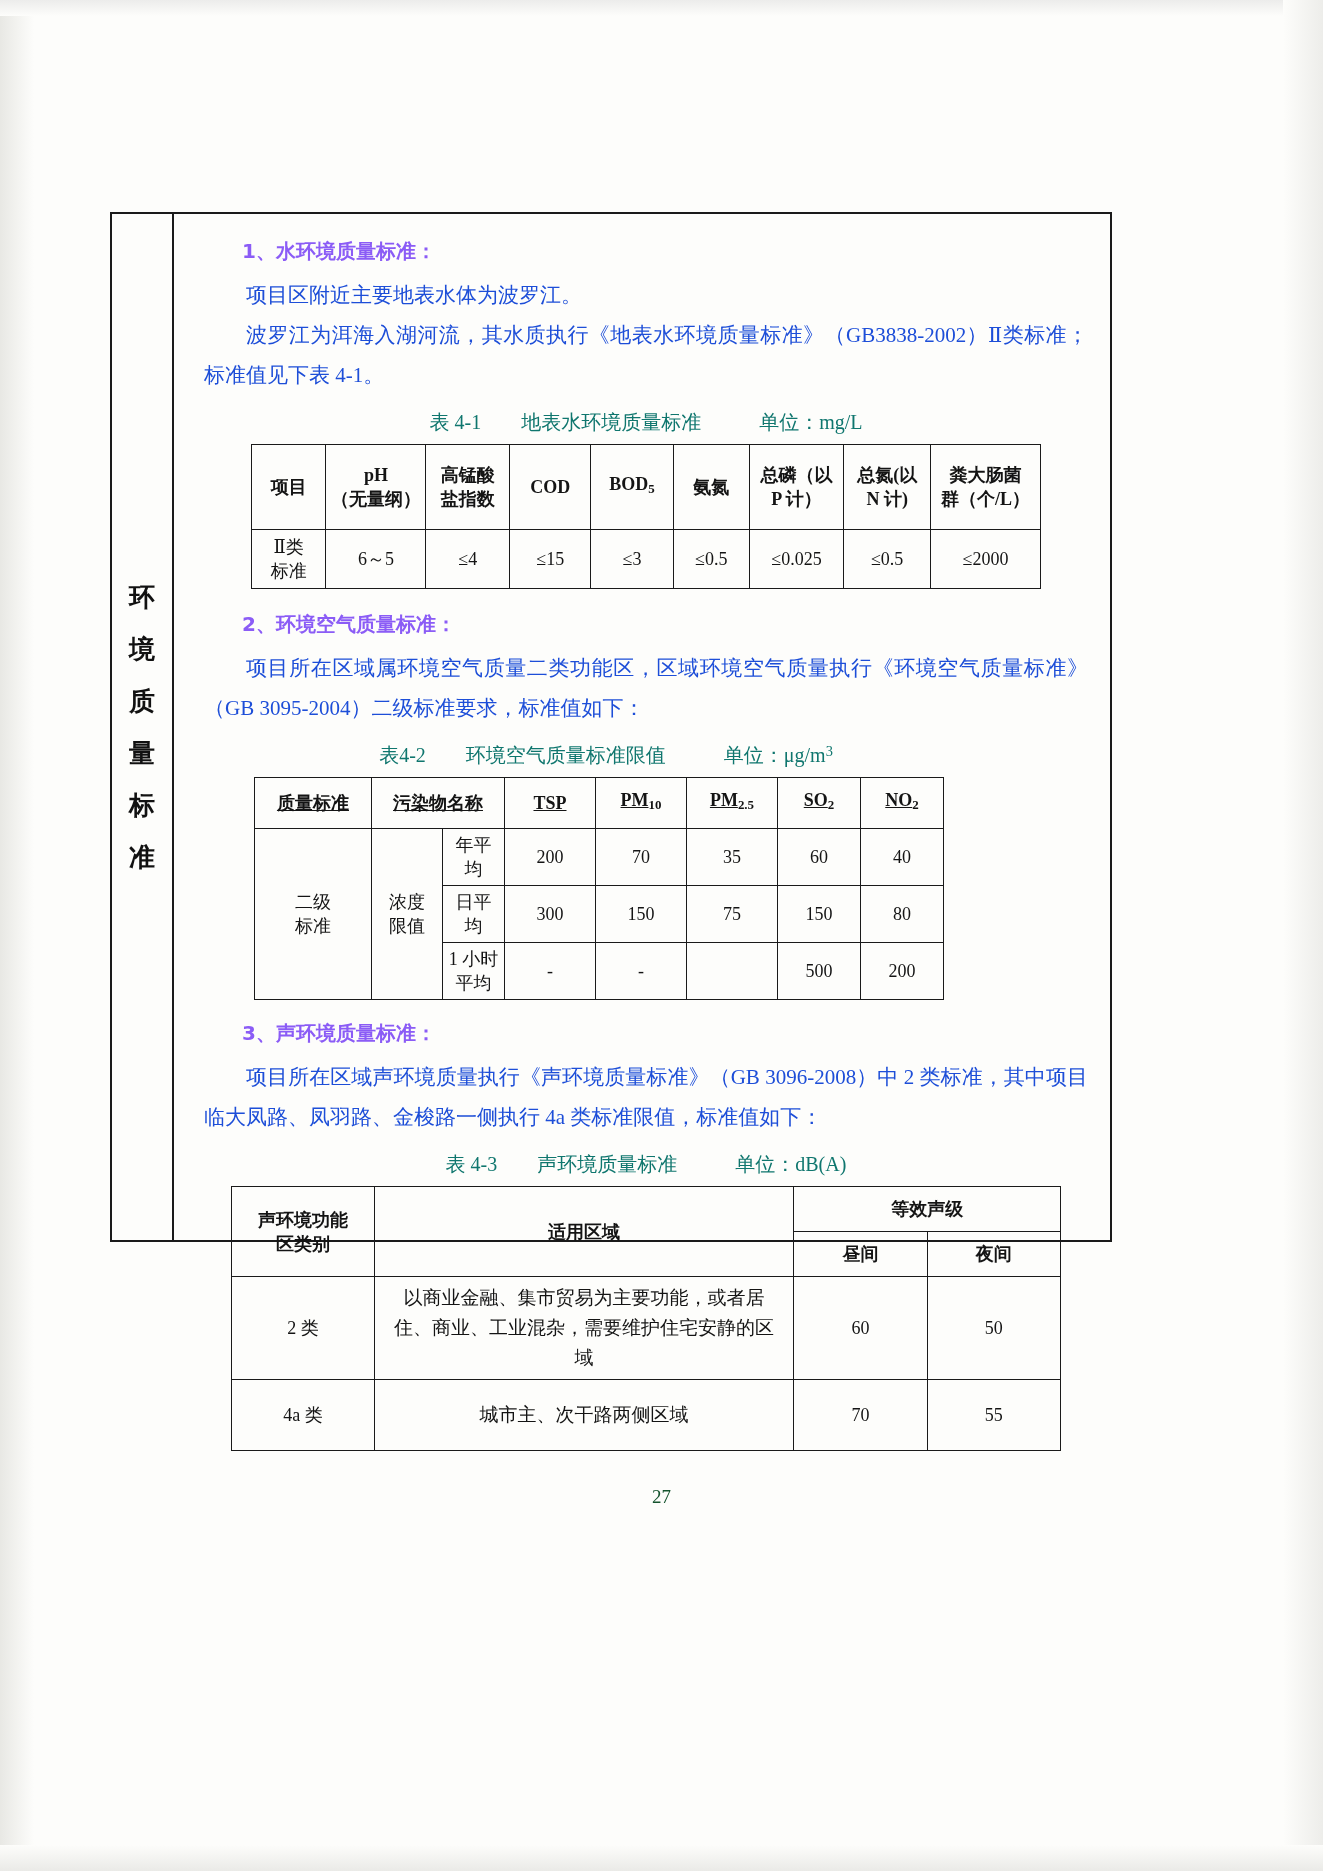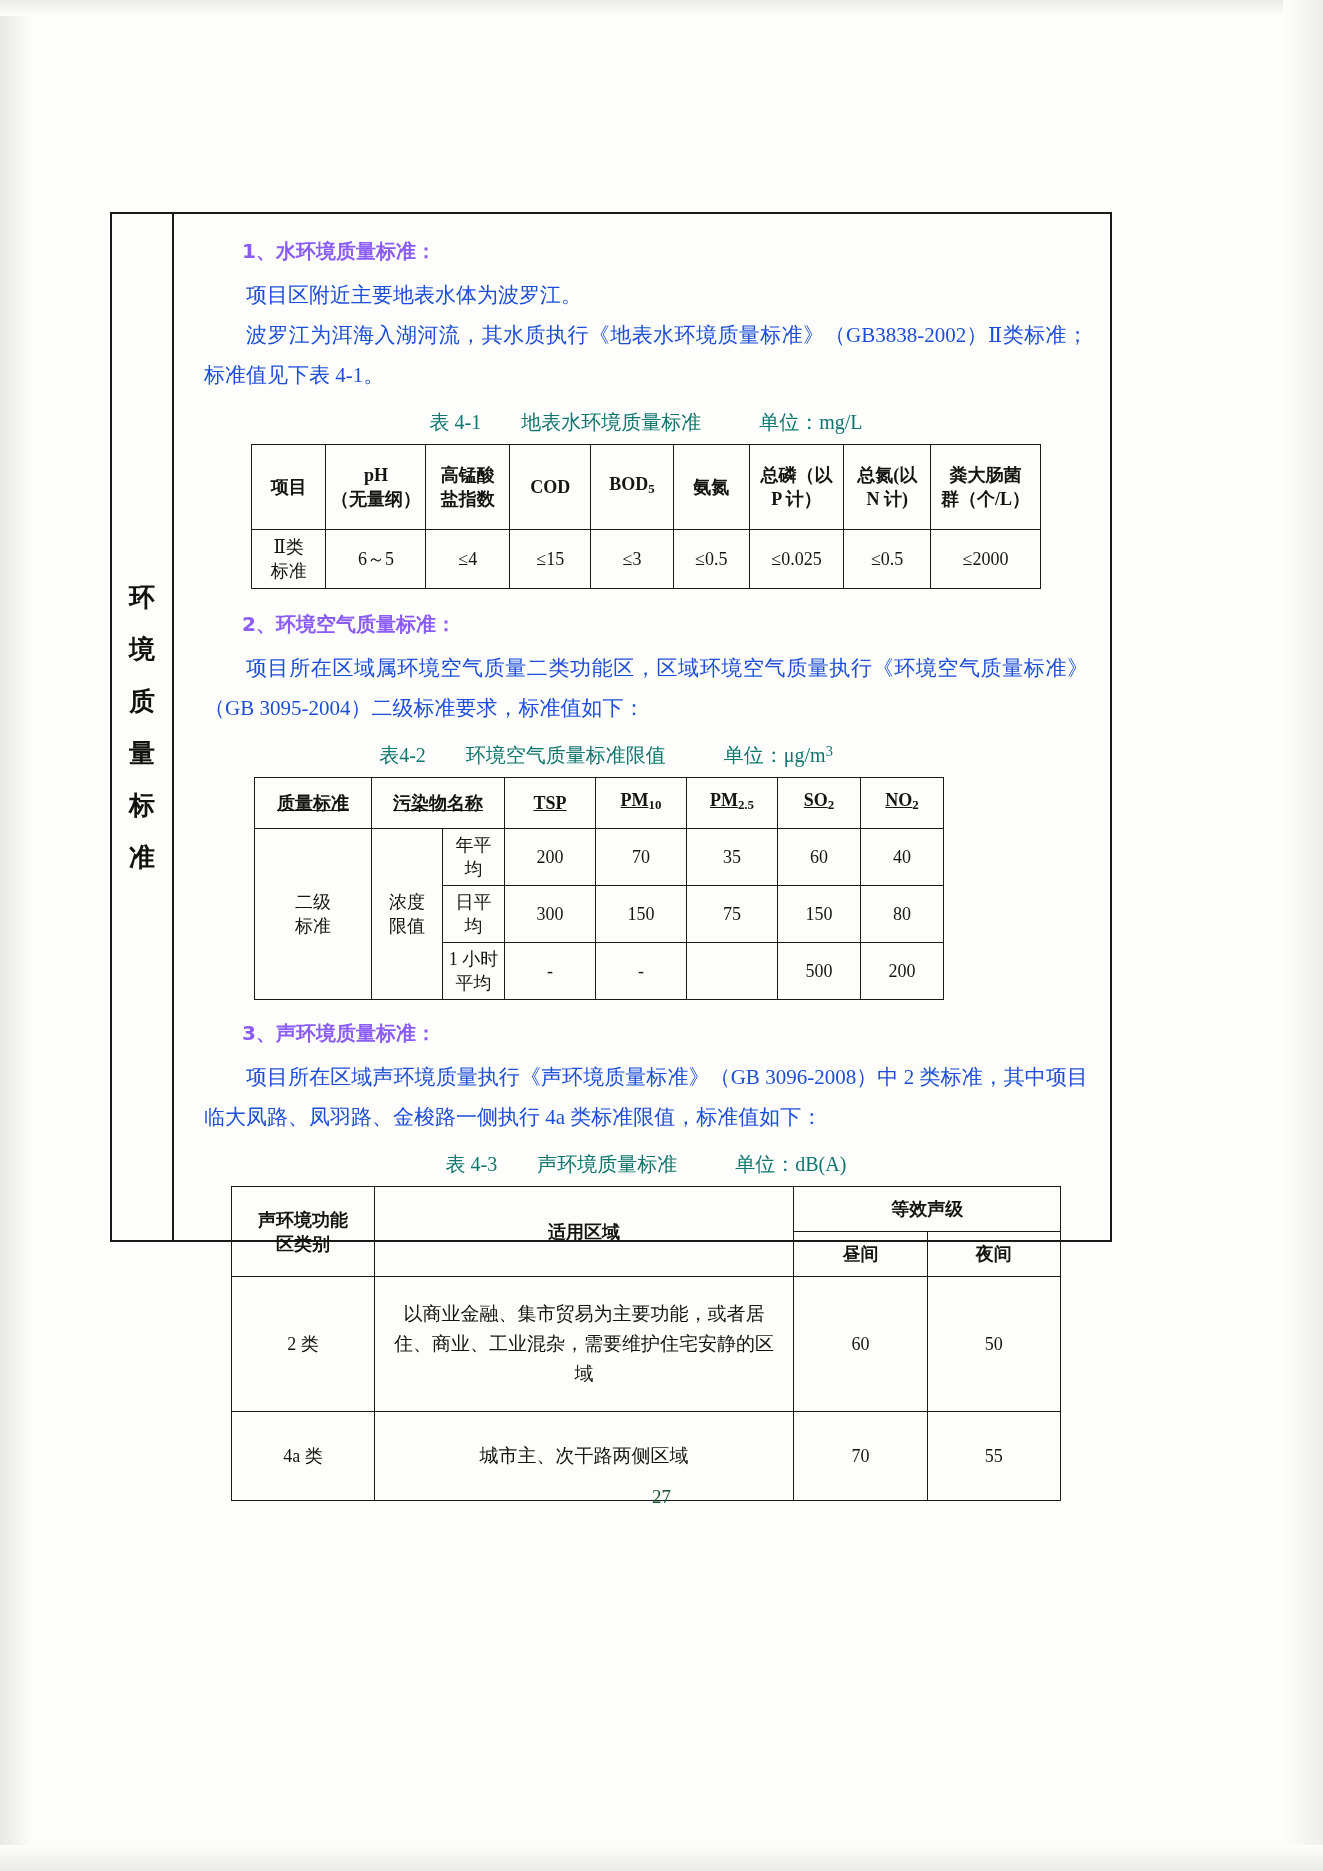--- a/index.html
+++ b/index.html
@@ -163,21 +163,21 @@
   }
   .t41 { width: 790px; }
   .t41 td { height: 50px; }
   .t41 th { height: 76px; }
   .t42 { width: 690px; }
   .t42 th { height: 42px; text-decoration: underline; }
   .t42 td { height: 44px; }
   .t43 { width: 830px; }
   .t43 th { height: 36px; }
   .t43 td { height: 44px; }
-  .t43 td.area { text-align: center; font-size: 19px; line-height: 30px; padding: 22px 10px; }
+  .t43 td.area { text-align: center; font-size: 19px; line-height: 30px; padding: 6px 10px; }
 
   sub { font-size: 0.72em; vertical-align: -0.25em; }
   sup { font-size: 0.72em; vertical-align: 0.45em; }
 
   .page-num {
     position: absolute;
     left: 0; right: 0;
     top: 1486px;
     text-align: center;
     font-size: 19px;

